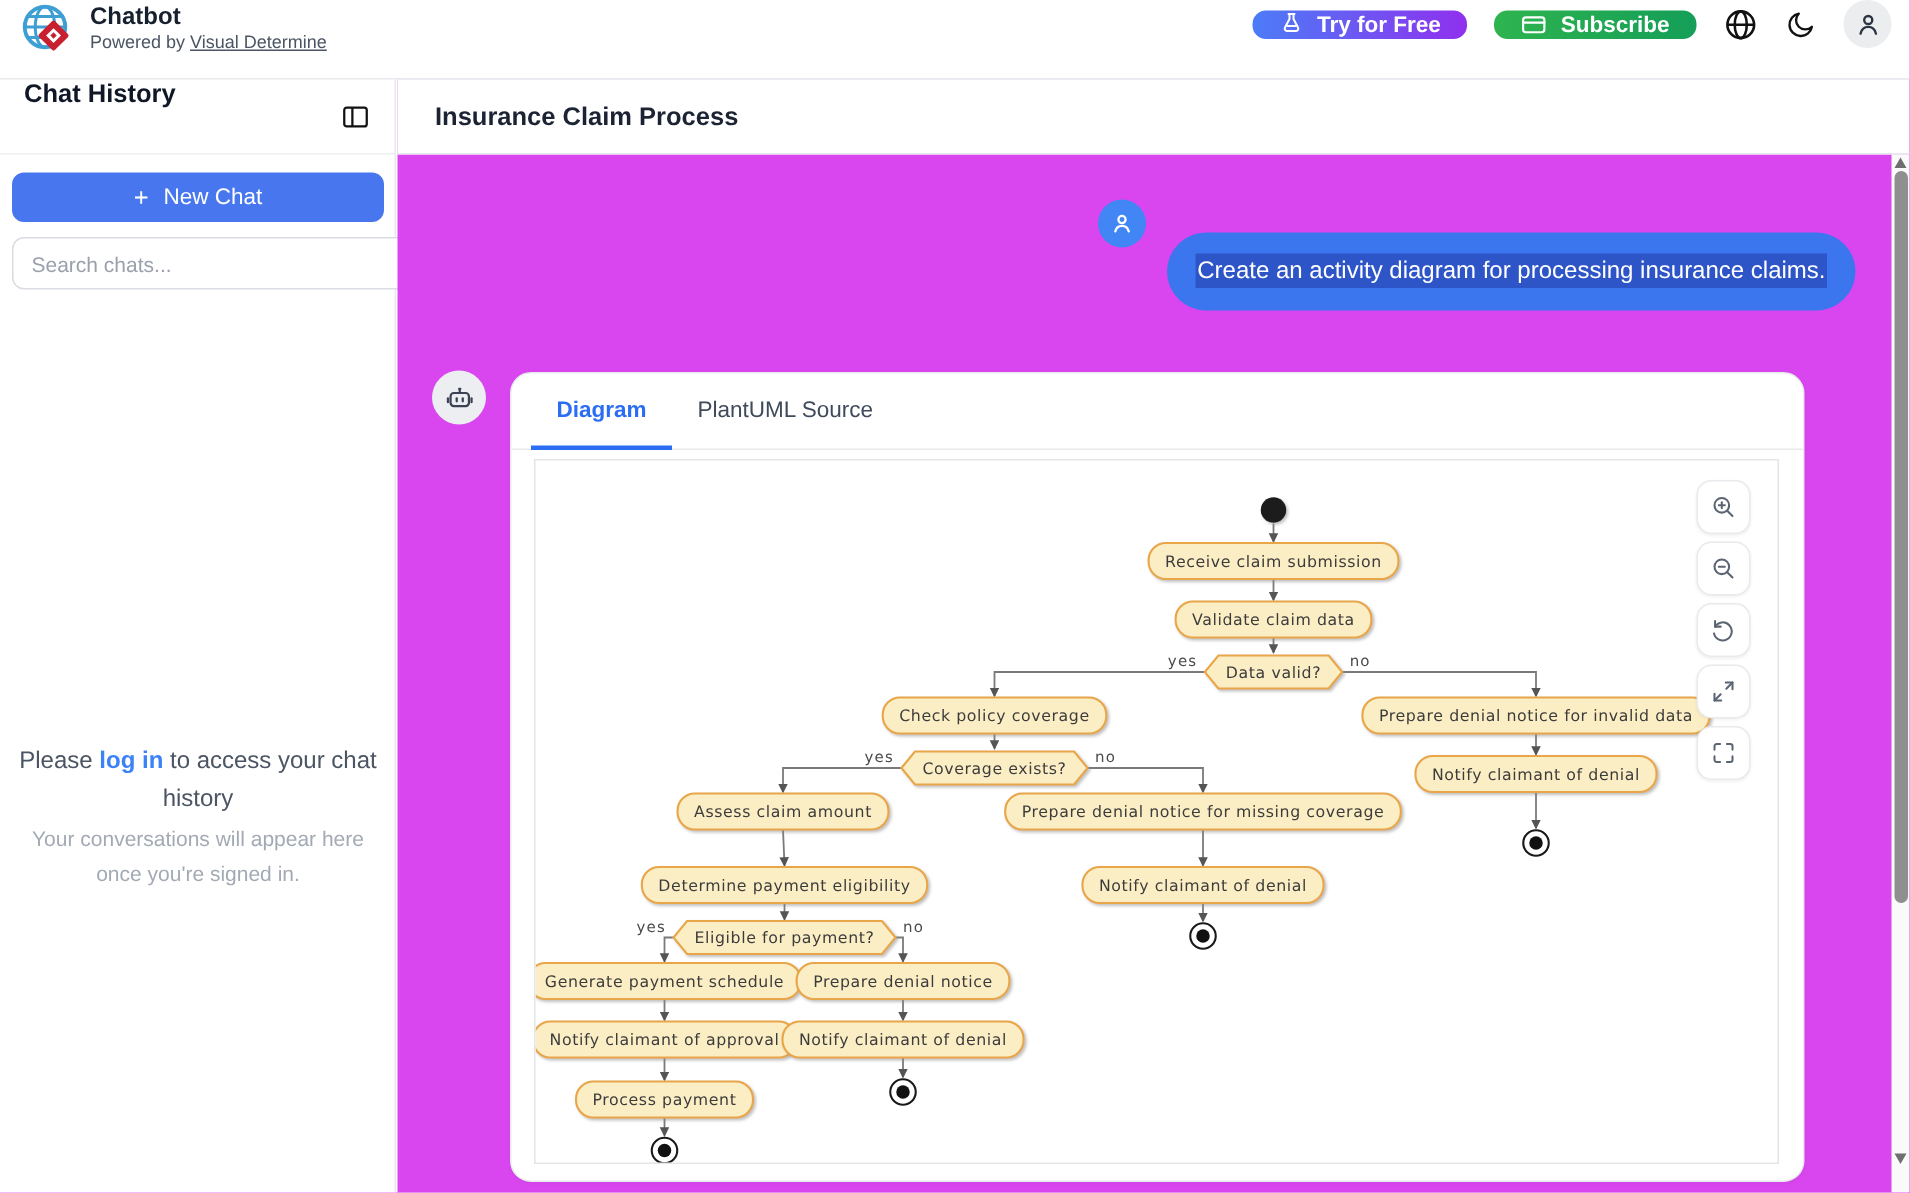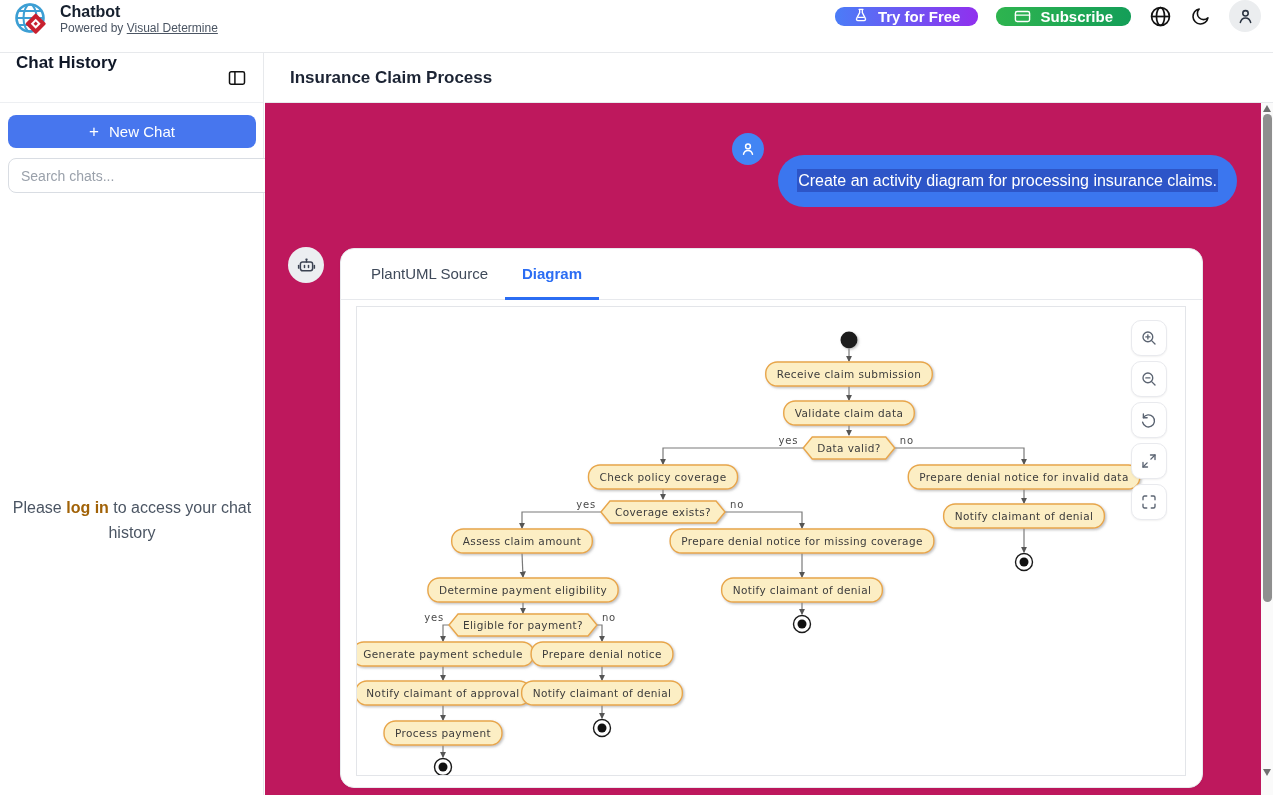--- a/index.html
+++ b/index.html
@@ -24,25 +24,25 @@
   
   .sidebar { position:absolute; left:0; top:53px; width:264px; height:742px; background:#fff; border-right:1px solid #e7e9ec; }
   .sidebar-header { height:50px; border-bottom:1px solid #edeff2; display:flex; justify-content:space-between; padding:0 16px; }
   .sidebar-title { font-size:17px; font-weight:700; color:#101828; }
   .new-chat-btn { position:absolute; left:8px; top:62px; width:248px; height:33px; background:#4776ee; border:none; border-radius:8px; color:#fff; font-size:15px; display:flex; align-items:center; justify-content:center; gap:10px; cursor:pointer; font-family:"Liberation Sans",sans-serif; }
   .new-chat-btn .plus { font-size:17px; font-weight:400; }
   .search-input { position:absolute; left:8px; top:105px; width:288px; height:35px; border:1px solid #d9dde3; border-radius:8px; padding:0 12px; font-size:14px; color:#374151; outline:none; font-family:"Liberation Sans",sans-serif; }
   .search-input::placeholder { color:#9aa1ab; }
   .login-block { position:absolute; left:12px; top:442px; width:240px; text-align:center; }
   .login-line { font-size:16px; color:#4b5563; line-height:25px; }
-  .login-link { color:#a16207; font-weight:700; cursor:pointer; }
+  .login-link { color:#3b82f6; font-weight:700; cursor:pointer; }
   .login-note { font-size:14px; color:#a3aab4; line-height:23px; margin-top:3px; }
 
   
-  .main { position:absolute; left:265px; top:53px; width:1008px; height:742px; background:#be185d; }
+  .main { position:absolute; left:265px; top:53px; width:1008px; height:742px; background:#d946ef; }
   .main-header { height:50px; background:#fff; border-bottom:1px solid #e7e9ec; display:flex; align-items:center; padding:0 25px; }
   .main-title { font-size:17px; font-weight:700; color:#1c2434; }
   .chat-area { position:relative; width:100%; height:692px; }
 
   .user-row { position:absolute; top:30px; right:36px; display:flex; align-items:flex-start; gap:14px; }
   .user-avatar { width:32px; height:32px; border-radius:50%; background:#4285f4; display:flex; align-items:center; justify-content:center; flex:0 0 auto; }
   .user-bubble { background:#3b76ef; border-radius:26px; height:52px; line-height:52px; padding:0 19px; font-size:16px; color:#fff; white-space:nowrap;margin-top:22px; }
   .user-bubble .sel { background:#2d55c8; padding:3px 1px; }
 
   .bot-avatar { position:absolute; left:23px; top:144px; width:36px; height:36px; border-radius:50%; background:#eceef1; display:flex; align-items:center; justify-content:center; }
@@ -130,20 +130,21 @@
         </svg>
     </button>
   </div>
   <button class="new-chat-btn">
     <span class="plus">+</span>
     <span>New Chat</span>
   </button>
   <input class="search-input" type="text" placeholder="Search chats..." style="">
   <div class="login-block">
     <div class="login-line"><span>Please </span><a class="login-link">log in</a><span> to access your chat history</span></div>
+    <div class="login-note">Your conversations will appear here once you're signed in.</div>
   </div>
 </div>
 
 <div class="main">
   <div class="main-header">
     <div class="main-title">Insurance Claim Process</div>
   </div>
   <div class="chat-area">
 
     <div class="user-row">
@@ -163,22 +164,22 @@
           <rect x="10.8" y="4" width="2.4" height="1.8" rx="0.6" fill="#3b4252" stroke="none"></rect>
           <line x1="3" y1="12" x2="3" y2="15"></line>
           <line x1="21" y1="12" x2="21" y2="15"></line>
           <line x1="9.7" y1="12" x2="9.7" y2="14.3"></line>
           <line x1="14.3" y1="12" x2="14.3" y2="14.3"></line>
         </svg>
     </div>
 
     <div class="answer-card">
       <div class="tabs-bar">
+        <button class="tab active">Diagram</button>
         <button class="tab">PlantUML Source</button>
-        <button class="tab active">Diagram</button>
       </div>
       <div class="diagram-canvas">
         <svg width="830" height="470" viewBox="0 0 830 470">
             <defs>
               <marker id="arrow" orient="auto" markerWidth="9" markerHeight="8" refX="5.5" refY="3.2" markerUnits="userSpaceOnUse">
                 <path d="M0,0 L6.5,3.2 L0,6.4 z" fill="#555"></path>
               </marker>
               <filter id="nshadow" x="-20%" y="-20%" width="150%" height="170%">
                 <feDropShadow dx="1.3" dy="1.3" stdDeviation="0.9" flood-color="#8a8a8a" flood-opacity="0.55"></feDropShadow>
               </filter>

